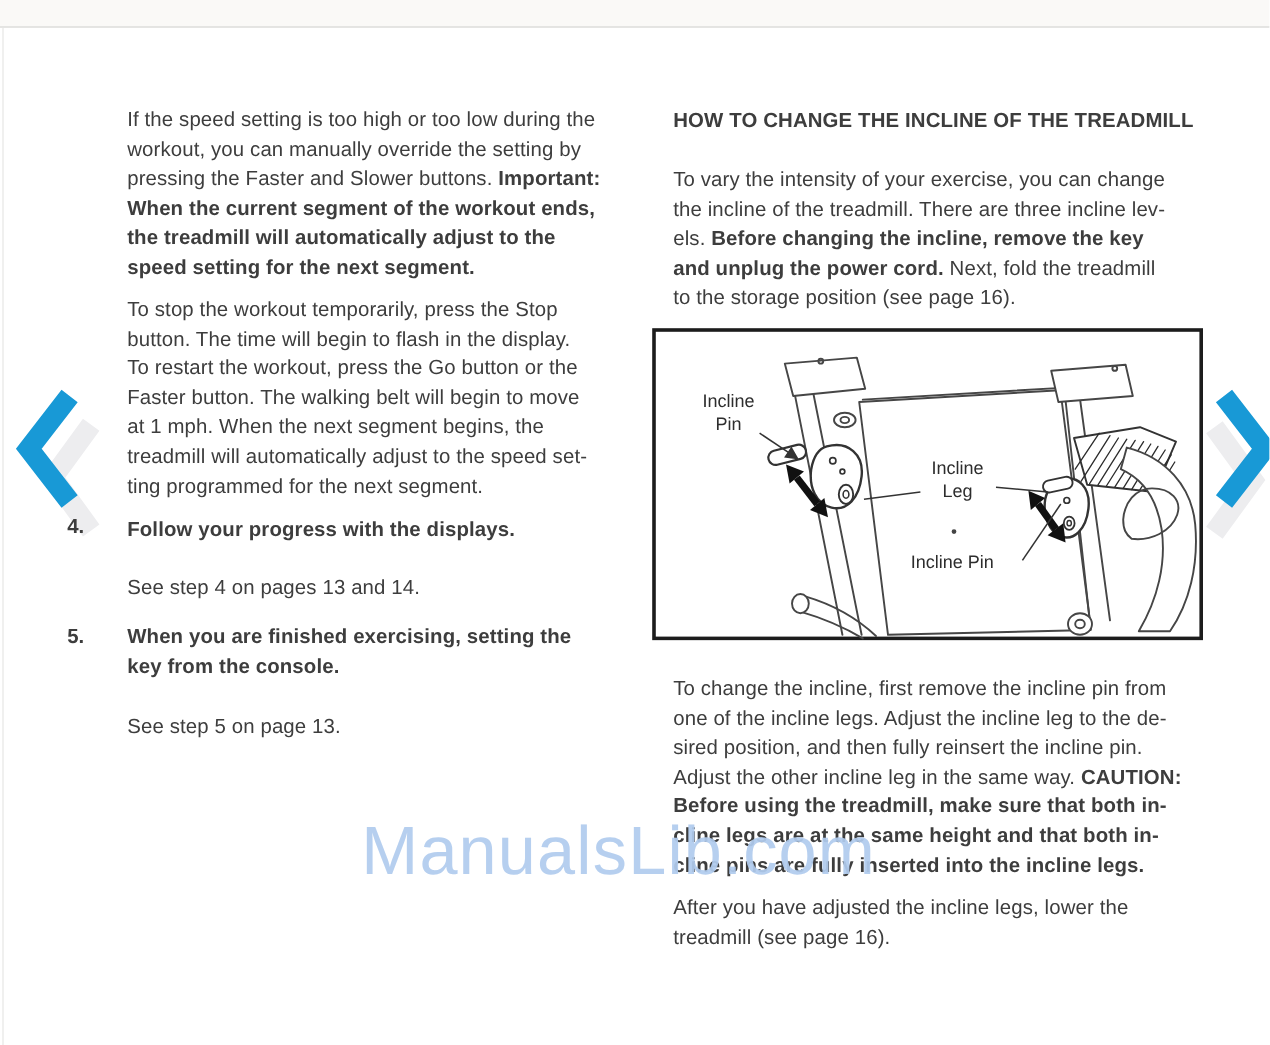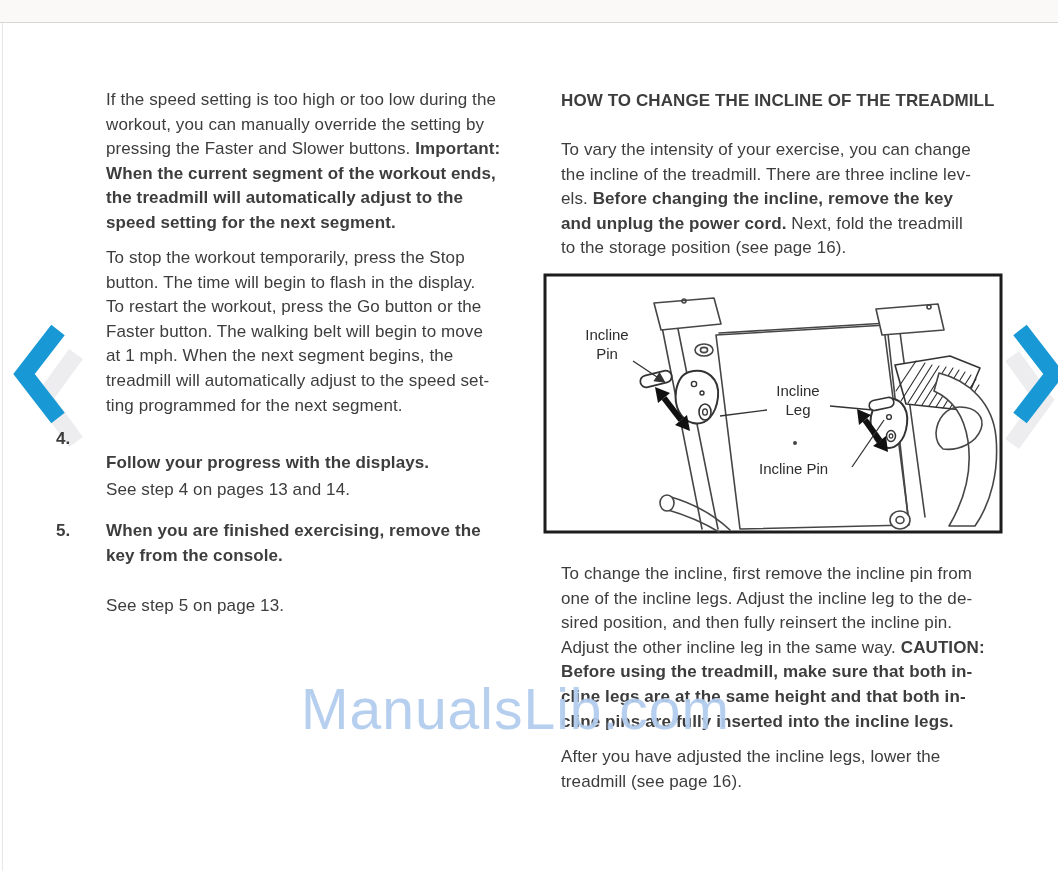--- a/index.html
+++ b/index.html
@@ -17,21 +17,21 @@
   }
   .txt{
     position:absolute;white-space:pre-line;
     font-size:17px;line-height:24.6px;letter-spacing:0.1px;margin-left:16px;
   }
   .b{font-weight:700;}
   .num{position:absolute;font-weight:700;font-size:17px;line-height:24.6px;}
   .lc{left:90px;width:470px;}
   .rc{left:545px;width:500px;}
   #l-p1{top:88px;} #l-p2{top:246px;}
-  #l-i4-num{left:56px;top:427px;} #l-i4{top:451px;}
+  #l-i4-num{left:56px;top:427px;} #l-i4{top:430px;}
   #l-n4{top:478px;}
   #l-i5-num{left:56px;top:519px;} #l-i5{top:519px;}
   #l-n5{top:594px;}
   #r-h{top:89px;} #r-p1{top:138px;} #r-p2{top:562px;} #r-p3{top:745px;}
   .nav{
     position:absolute;background:none;border:none;padding:0;margin:0;cursor:pointer;line-height:0;
   }
   .nav.prev{left:0;top:316px;}
   .nav.next{left:1002px;top:316px;}
   .figure{
@@ -83,21 +83,21 @@
 Faster button. The walking belt will begin to move
 at 1 mph. When the next segment begins, the
 treadmill will automatically adjust to the speed set-
 ting programmed for the next segment.</div>
 
 <div class="num" id="l-i4-num">4.</div>
 <div class="txt lc b" id="l-i4">Follow your progress with the displays.</div>
 <div class="txt lc" id="l-n4">See step 4 on pages 13 and 14.</div>
 
 <div class="num" id="l-i5-num">5.</div>
-<div class="txt lc b" id="l-i5">When you are finished exercising, remove the
+<div class="txt lc b" id="l-i5">When you are finished exercising, setting the
 key from the console.</div>
 <div class="txt lc" id="l-n5">See step 5 on page 13.</div>
 
 <div class="txt rc b" id="r-h">HOW TO CHANGE THE INCLINE OF THE TREADMILL</div>
 
 <div class="txt rc" id="r-p1"><span>To vary the intensity of your exercise, you can change
 the incline of the treadmill. There are three incline lev-
 els. </span><span class="b">Before changing the incline, remove the key
 and unplug the power cord. </span><span>Next, fold the treadmill
 to the storage position (see page 16).</span></div>

